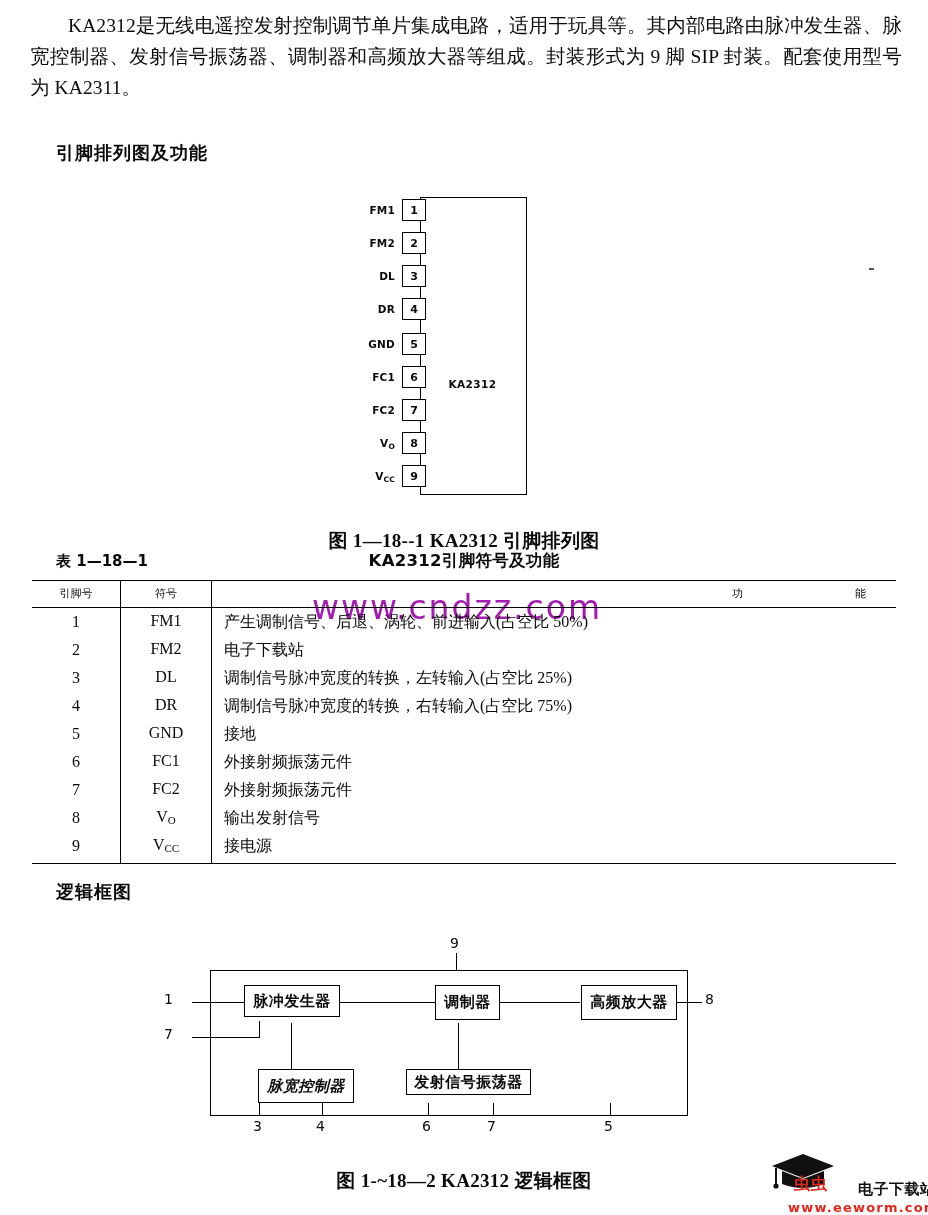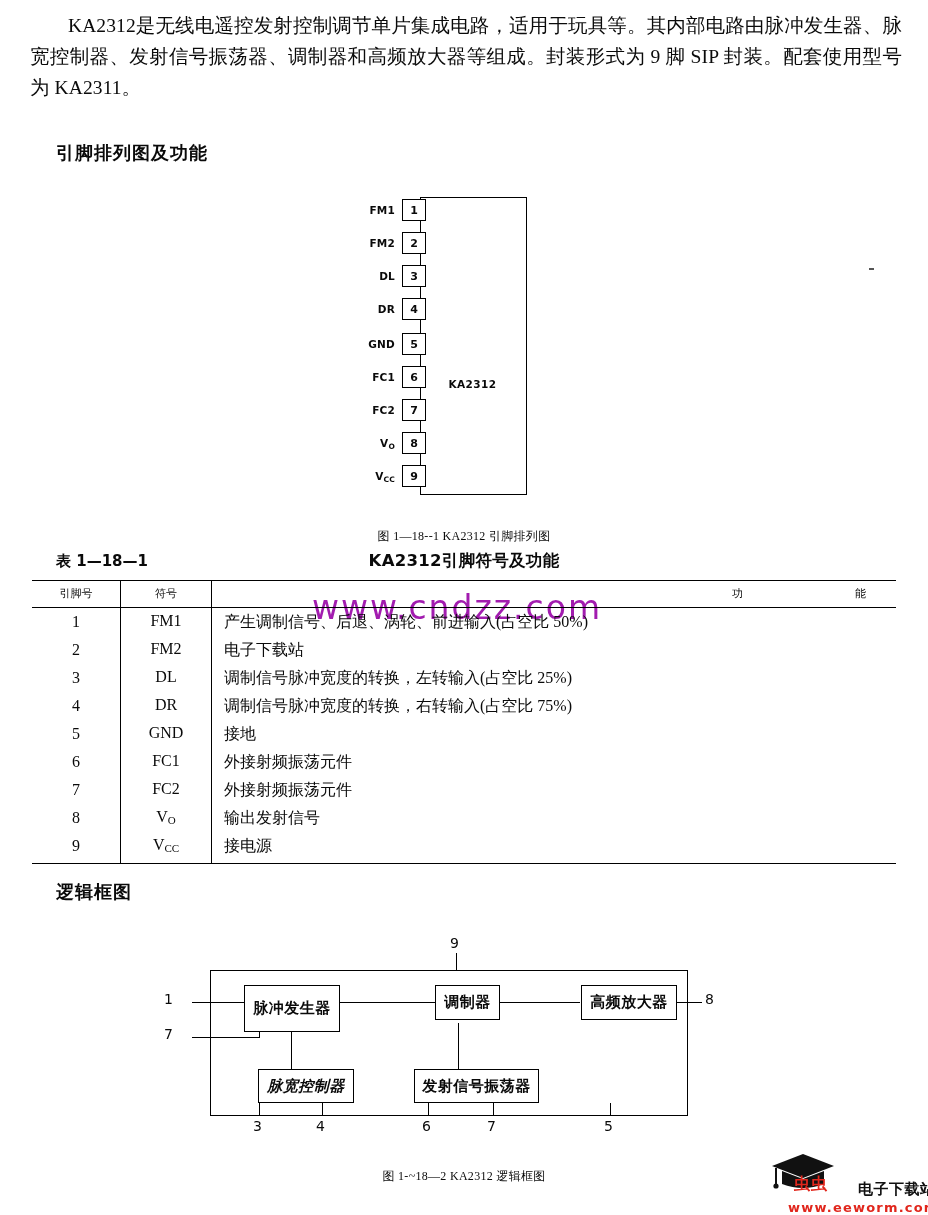--- a/index.html
+++ b/index.html
@@ -112,22 +112,23 @@
     font-weight: bold;
     margin-left: 2px;
     position: relative;
     z-index: 2;
   }
 
   
   .fig-caption {
     position: absolute;
     text-align: center;
-    font-size: 12px;
+    font-size: 19px;
     letter-spacing: 0.3px;
+    font-weight: bold;
   }
   #caption-fig1 { left: 264px; top: 528px; width: 400px; }
   #caption-fig2 { left: 264px; top: 1168px; width: 400px; }
 
   
   .table-number {
     position: absolute;
     left: 56px;
     top: 552px;
     font-family: "DejaVu Sans", "Liberation Sans", sans-serif;
@@ -429,25 +430,25 @@
     <div class="lf-line lf-v" style="left:258px; top:168px; height:13px;"></div>
     <div class="lf-line lf-v" style="left:323px; top:168px; height:13px;"></div>
     <div class="lf-line lf-v" style="left:440px; top:168px; height:13px;"></div>
 
     <div class="lf-pin" style="left:83px;  top:183px;">3</div>
     <div class="lf-pin" style="left:146px; top:183px;">4</div>
     <div class="lf-pin" style="left:252px; top:183px;">6</div>
     <div class="lf-pin" style="left:317px; top:183px;">7</div>
     <div class="lf-pin" style="left:434px; top:183px;">5</div>
 
-    <div class="lf-box" style="left:74px;  top:50px;  width:96px; height:47px;">脉冲发生器</div>
+    <div class="lf-box" style="left:74px;  top:50px;  width:96px; height:32px;">脉冲发生器</div>
     <div class="lf-box" style="left:265px; top:50px;  width:65px; height:35px;">调制器</div>
     <div class="lf-box" style="left:411px; top:50px;  width:96px; height:35px;">高频放大器</div>
     <div class="lf-box" style="left:88px;  top:134px; width:96px; height:34px;font-style:italic;">脉宽控制器</div>
-    <div class="lf-box" style="left:236px; top:134px; width:125px; height:34px;margin-left:8px;">发射信号振荡器</div>
+    <div class="lf-box" style="left:236px; top:134px; width:125px; height:26px;">发射信号振荡器</div>
   </div>
 
   <div class="fig-caption" id="caption-fig2">图 1-~18—2   KA2312 逻辑框图</div>
 
   <div class="sitelogo">
     <svg class="logo-cap" width="66" height="40" viewBox="0 0 66 40">
       <polygon points="33,2 64,14 33,26 2,14" fill="#111"></polygon>
       <path d="M12,19 L12,32 Q33,40 54,32 L54,19 L33,27 Z" fill="#111"></path>
       <line x1="6" y1="16" x2="6" y2="33" stroke="#111" stroke-width="2"></line>
       <circle cx="6" cy="34" r="2.6" fill="#111"></circle>

